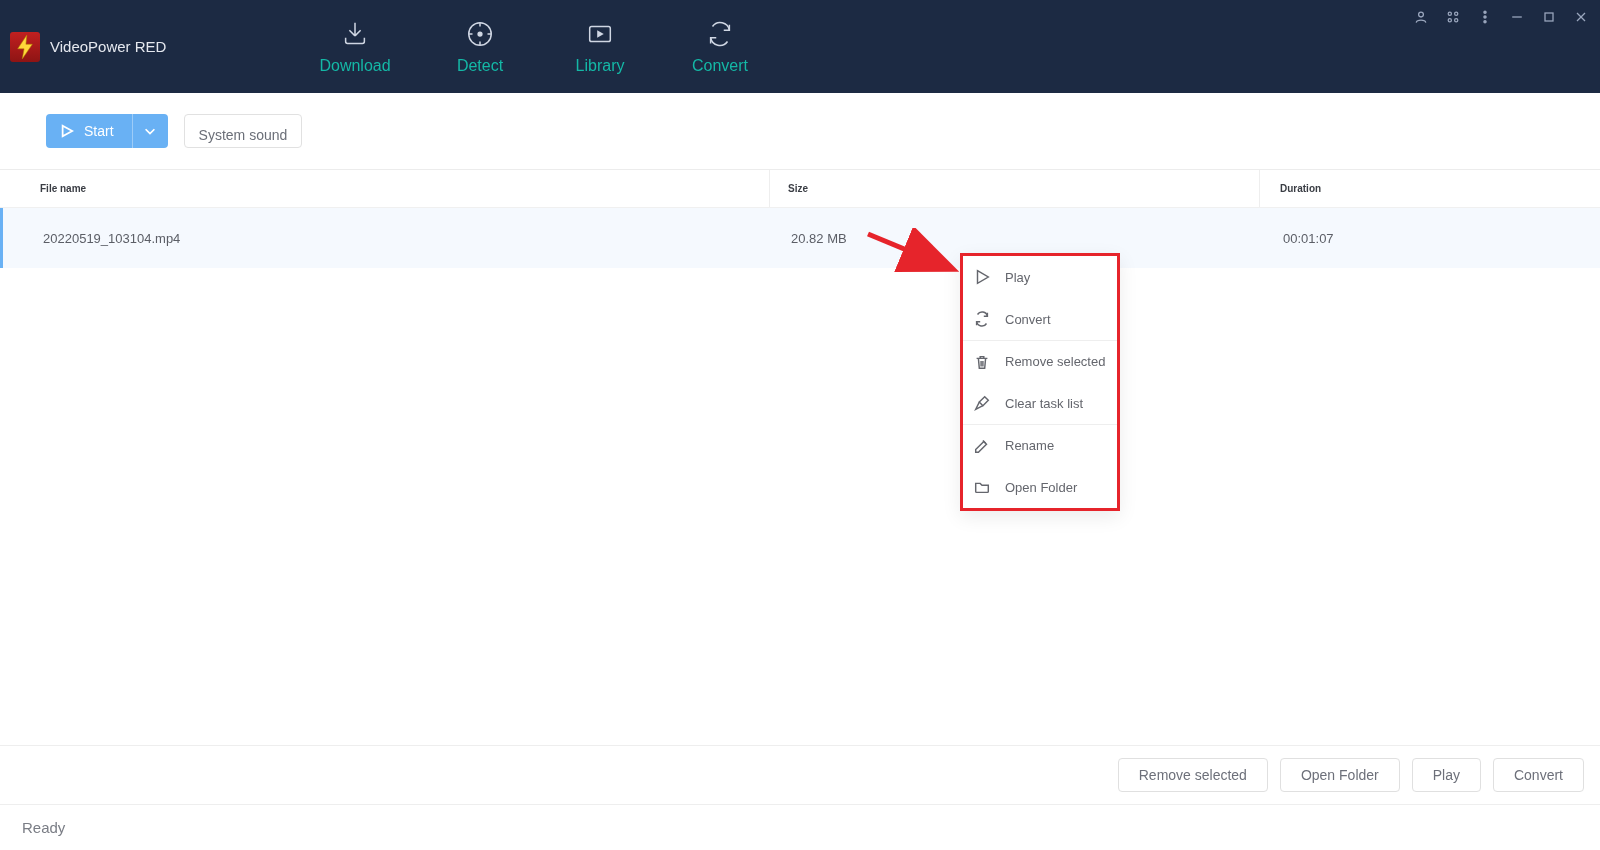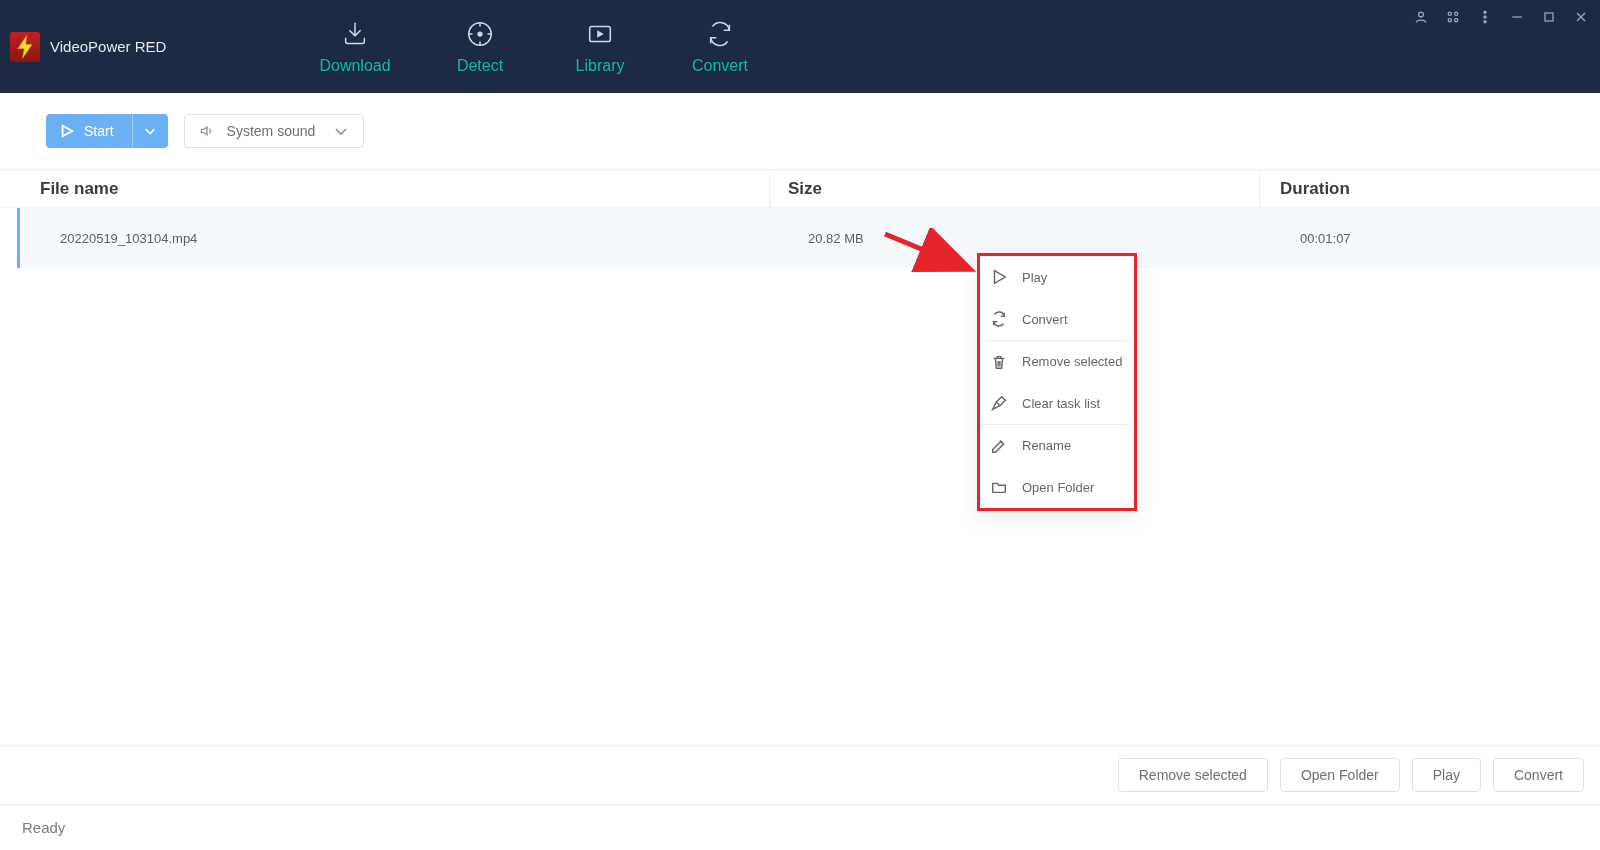--- a/index.html
+++ b/index.html
@@ -63,36 +63,36 @@
   }
   .btn-start .drop {
     width: 36px; display: flex; align-items: center; justify-content: center;
     border-left: 1px solid rgba(255,255,255,.35); cursor: pointer;
   }
   .btn-start svg { width: 14px; height: 14px; stroke: #fff; fill: none; stroke-width: 2; }
 
   .btn-sound {
     height: 34px; border: 1px solid #e1e1e1; border-radius: 4px; background: #fff;
     display: flex; align-items: center; gap: 12px; padding: 0 14px; cursor: pointer;
-    color: #6b6f78; font-size: 14px;
+    color: #6b6f78; font-size: 14px; flex-direction: column;
   }
   .btn-sound svg { width: 16px; height: 16px; stroke: #8b8f98; fill: none; stroke-width: 1.6; }
 
   
   .thead {
     height: 38px; display: flex; align-items: center;
-    font-size: 17px; font-weight: 600; color: #3a3d44;
+    font-size: 10px; font-weight: 600; color: #3a3d44;
     border-bottom: 1px solid #f0f0f0;
   }
   .col-name { width: 770px; padding-left: 40px; border-right: 1px solid #eee; height: 100%; display:flex; align-items:center;}
   .col-size { width: 490px; padding-left: 18px; border-right: 1px solid #eee; height: 100%; display:flex; align-items:center;}
   .col-dur  { flex: 1; padding-left: 20px; height: 100%; display:flex; align-items:center;}
 
   
-  .tbody { position: relative; margin-left: 17px; }
+  .tbody { position: relative; }
   .trow {
     height: 60px; display: flex; align-items: center;
     font-size: 13px; color: #5b5e66; background: #f5f9fe;
     border-left: 3px solid #69b1f4;
   }
   .trow .col-name, .trow .col-size, .trow .col-dur { border-right: none; }
 
   
   .ctx {
     position: absolute; left: 960px; top: 45px; width: 160px;

